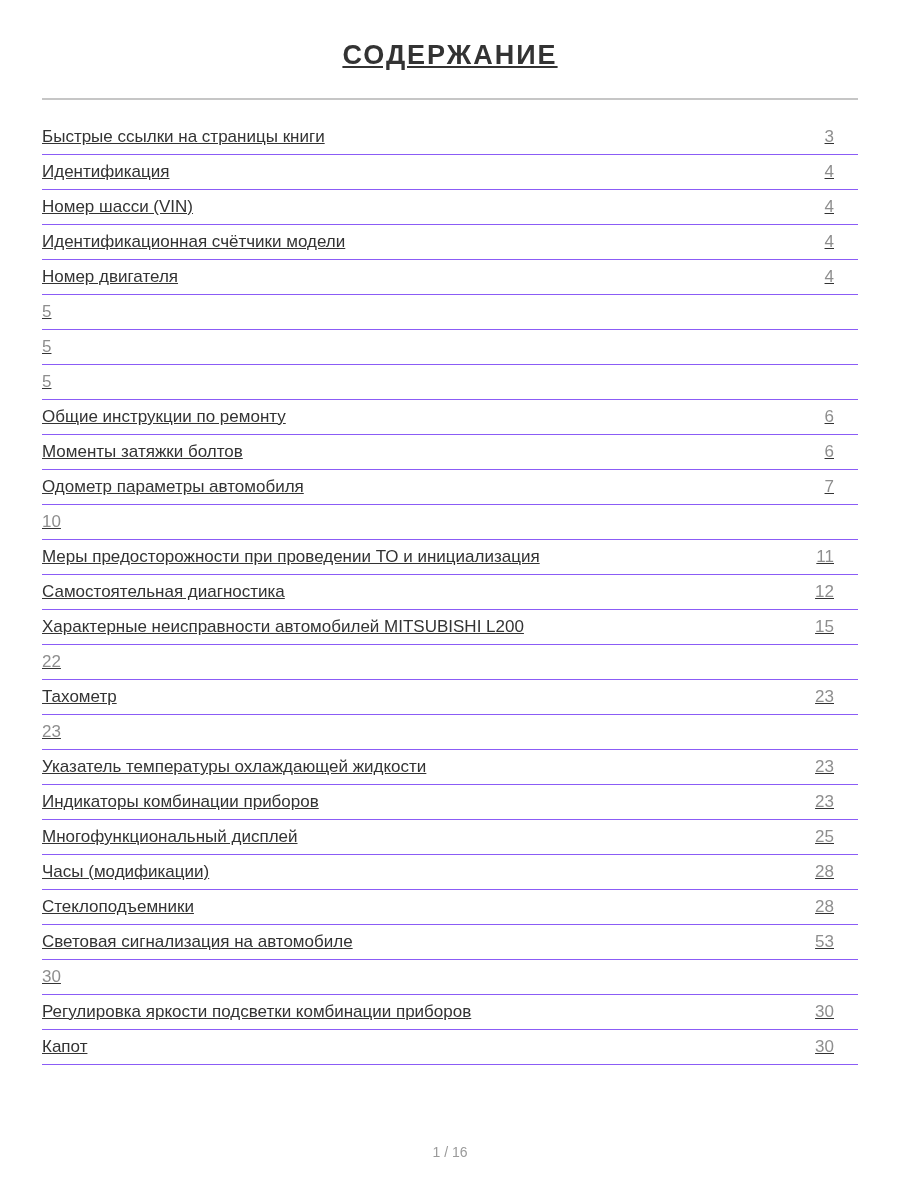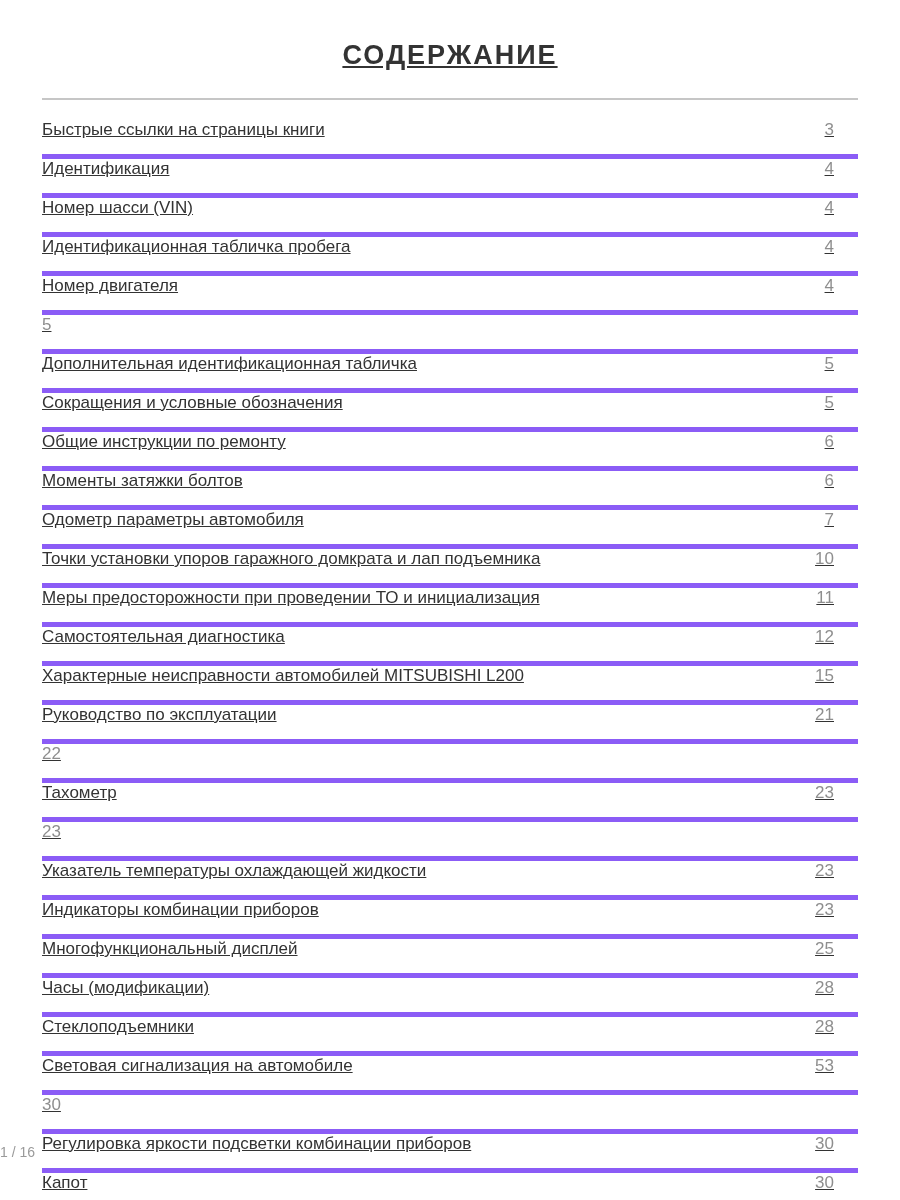--- a/index.html
+++ b/index.html
@@ -33,40 +33,40 @@
     background: #c6c6c6;
     margin: 28px 0 0 0;
   }
   .toc {
     padding-top: 20px;
   }
   .toc-row {
     height: 34px;
     display: flex;
     justify-content: space-between;
-    align-items: flex-start;
-    border-bottom: 5px solid #8b5cf6;
+    align-items: center;
+    border-bottom: 1px solid #8b5cf6;
     font-size: 17px;
     cursor: pointer;
   }
   .toc-label {
     color: #333333;
     white-space: nowrap;
   }
   .toc-page {
     color: #8e8e8e;
     padding-right: 24px;
     white-space: nowrap;
   }
   .footer {
     position: absolute;
     left: 0;
     bottom: 40px;
     width: 100%;
-    text-align: left;
+    text-align: center;
     font-size: 14px;
     color: #9a9a9a;
   }
 </style>
 </head>
 <body>
 
 <div class="page">
   <h1 class="title">СОДЕРЖАНИЕ</h1>
   <hr class="title-rule">
@@ -80,82 +80,75 @@
     <span class="toc-label">Идентификация</span>
     <span class="toc-page">4</span>
   </div>
 
   <div class="toc-row">
     <span class="toc-label">Номер шасси (VIN)</span>
     <span class="toc-page">4</span>
   </div>
 
   <div class="toc-row">
-    <span class="toc-label">Идентификационная табличка пробега</span>
+    <span class="toc-label">Идентификационная счётчики модели</span>
     <span class="toc-page">4</span>
   </div>
 
   <div class="toc-row">
     <span class="toc-label">Номер двигателя</span>
     <span class="toc-page">4</span>
   </div>
 
   <div class="toc-row">
     <span class="toc-page">5</span>
   </div>
 
   <div class="toc-row">
-    <span class="toc-label">Дополнительная идентификационная табличка</span>
     <span class="toc-page">5</span>
   </div>
 
   <div class="toc-row">
-    <span class="toc-label">Сокращения и условные обозначения</span>
     <span class="toc-page">5</span>
   </div>
 
   <div class="toc-row">
     <span class="toc-label">Общие инструкции по ремонту</span>
     <span class="toc-page">6</span>
   </div>
 
   <div class="toc-row">
     <span class="toc-label">Моменты затяжки болтов</span>
     <span class="toc-page">6</span>
   </div>
 
   <div class="toc-row">
     <span class="toc-label">Одометр параметры автомобиля</span>
     <span class="toc-page">7</span>
   </div>
 
   <div class="toc-row">
-    <span class="toc-label">Точки установки упоров гаражного домкрата и лап подъемника</span>
     <span class="toc-page">10</span>
   </div>
 
   <div class="toc-row">
     <span class="toc-label">Меры предосторожности при проведении ТО и инициализация</span>
     <span class="toc-page">11</span>
   </div>
 
   <div class="toc-row">
     <span class="toc-label">Самостоятельная диагностика</span>
     <span class="toc-page">12</span>
   </div>
 
   <div class="toc-row">
     <span class="toc-label">Характерные неисправности автомобилей MITSUBISHI L200</span>
     <span class="toc-page">15</span>
   </div>
 
-  <div class="toc-row">
-    <span class="toc-label">Руководство по эксплуатации</span>
-    <span class="toc-page">21</span>
-  </div>
 
   <div class="toc-row">
     <span class="toc-page">22</span>
   </div>
 
   <div class="toc-row">
     <span class="toc-label">Тахометр</span>
     <span class="toc-page">23</span>
   </div>
 

